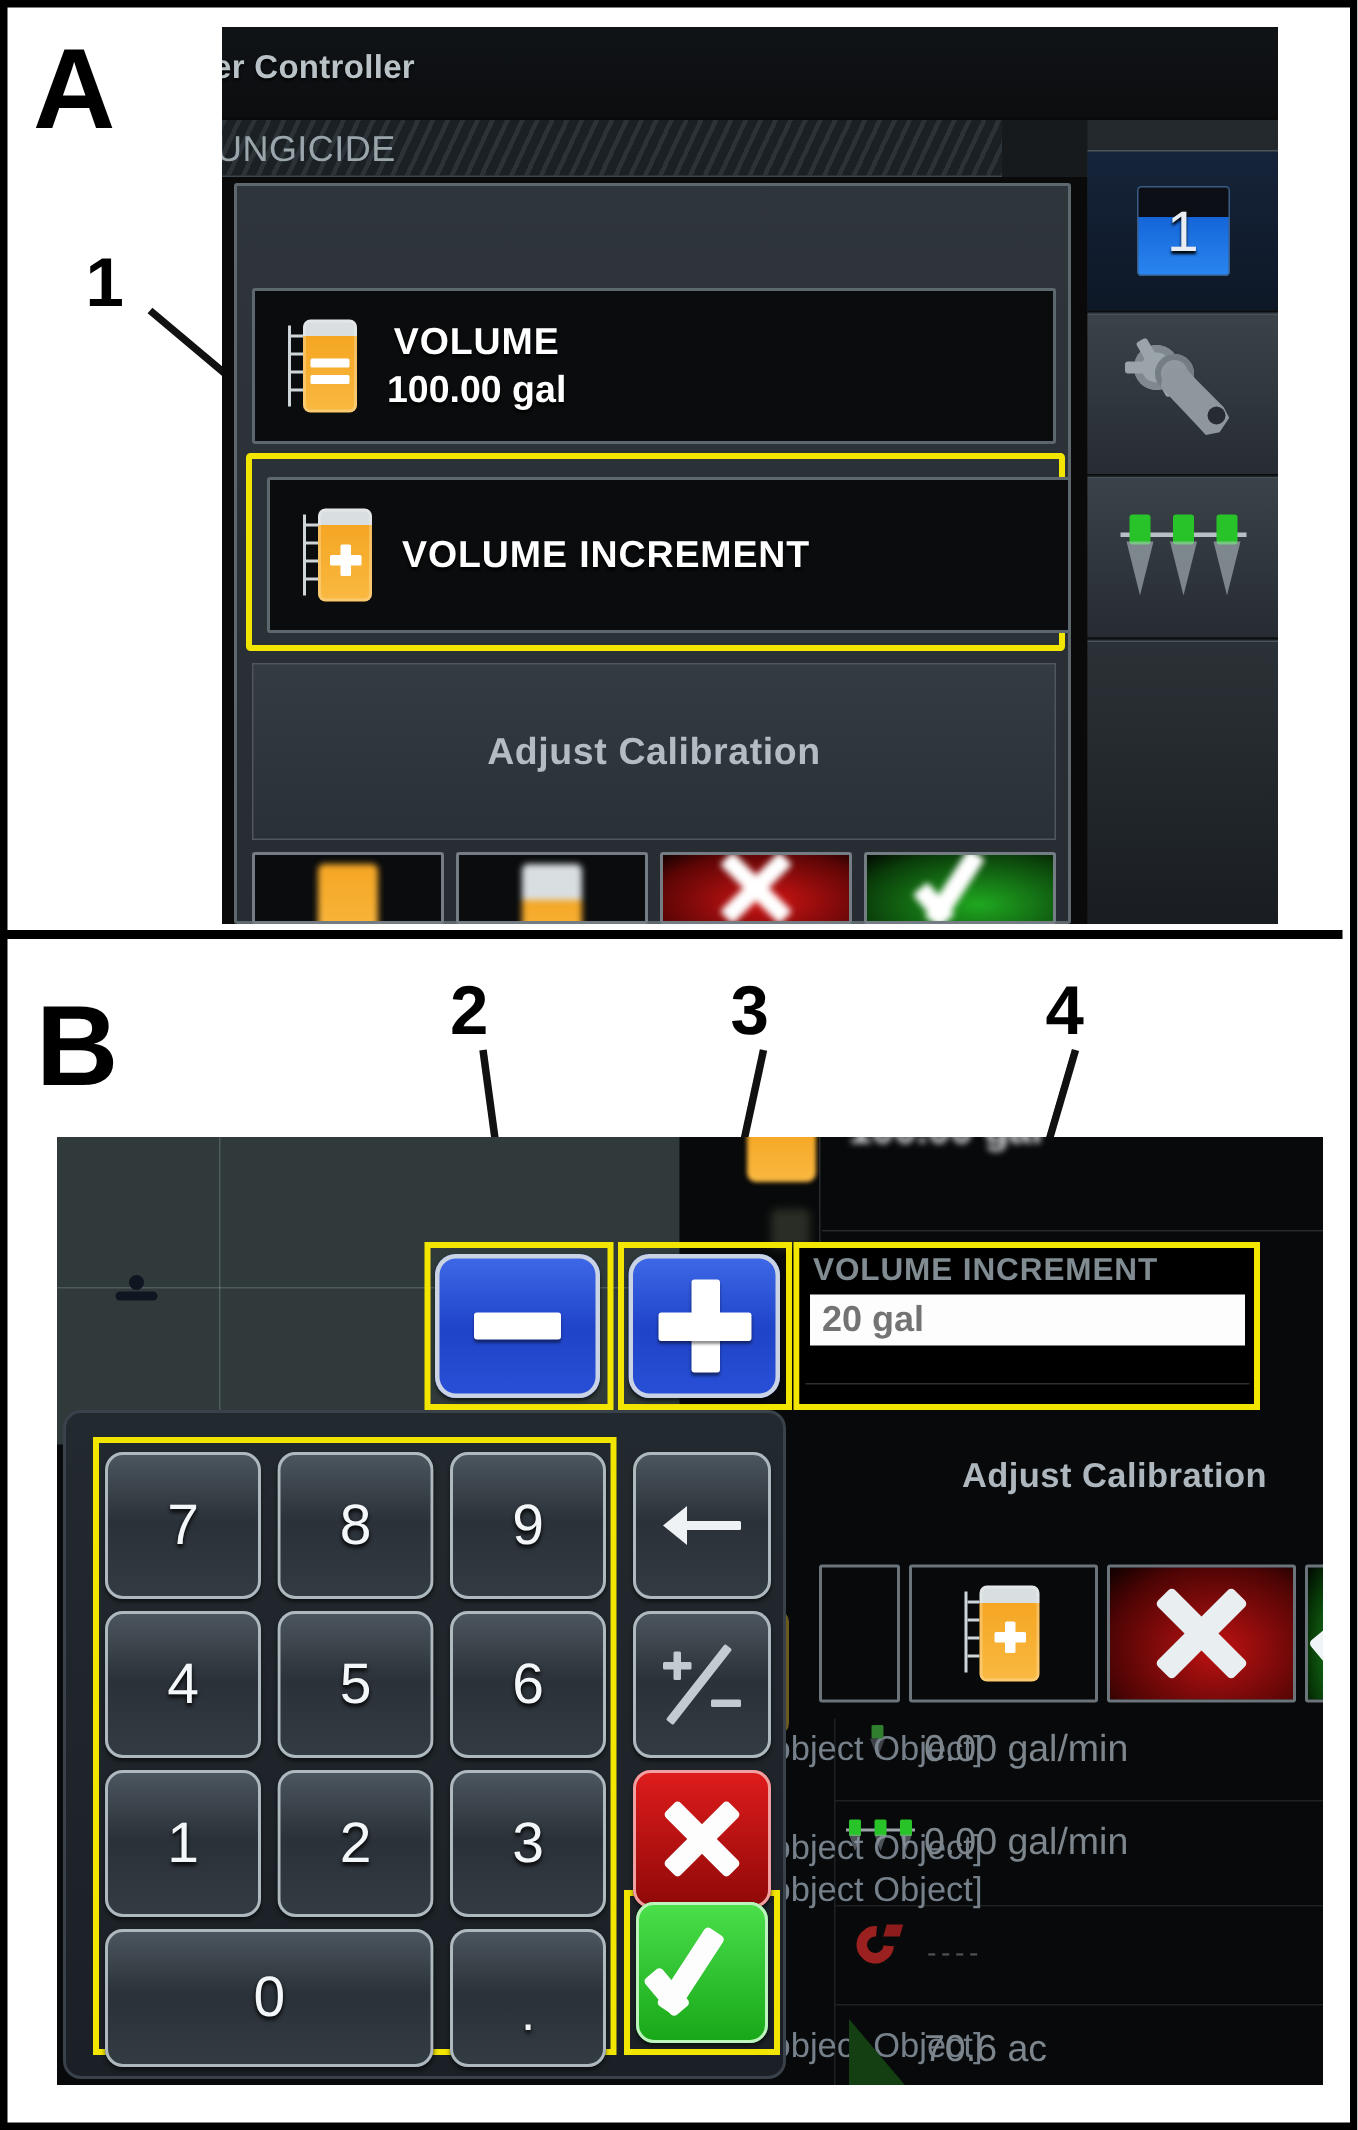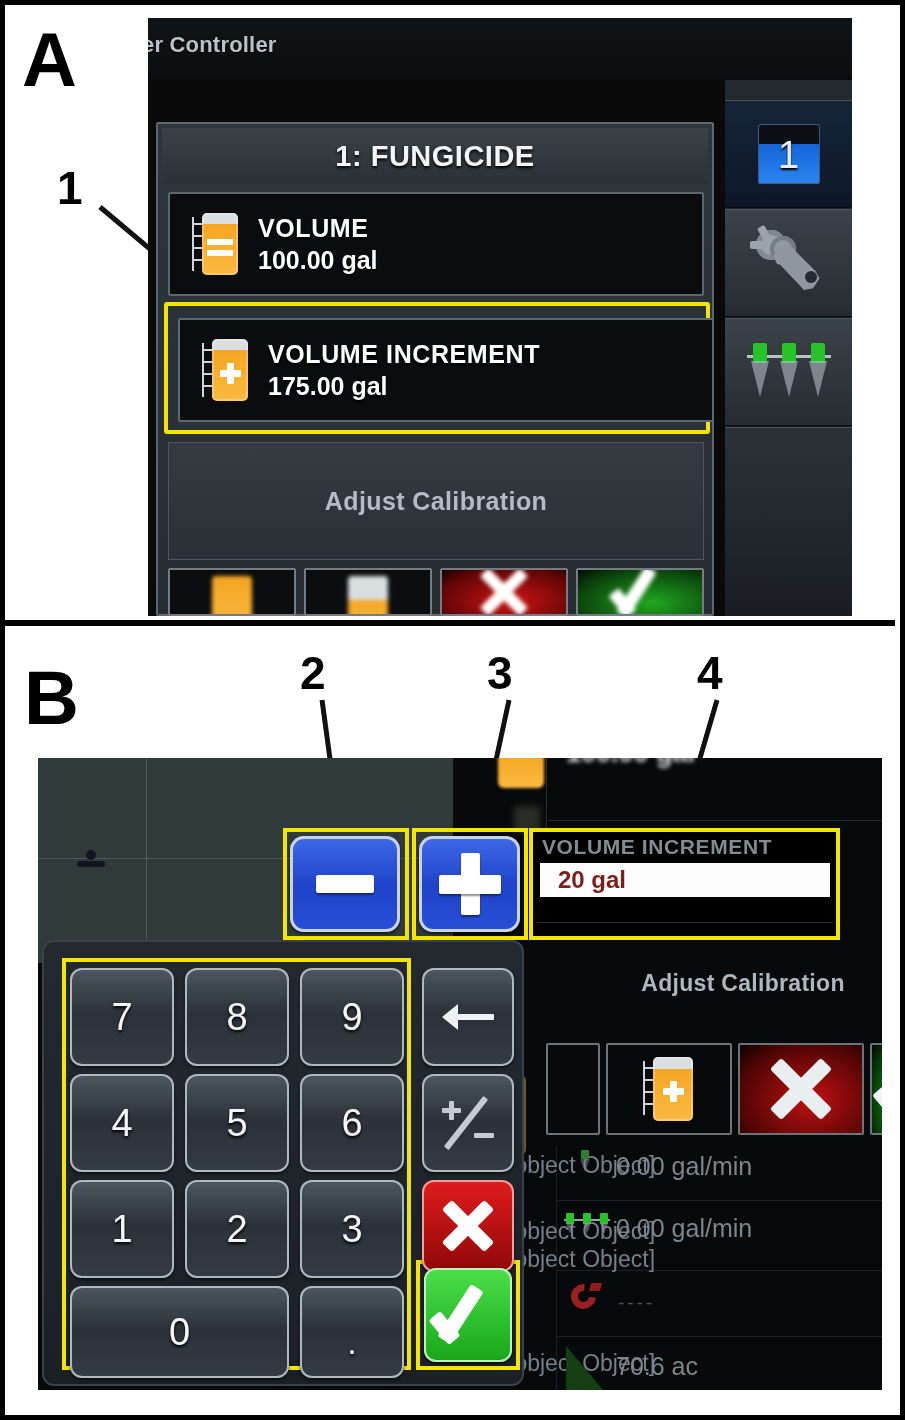--- a/index.html
+++ b/index.html
@@ -139,21 +139,21 @@
     background: linear-gradient(180deg,#3a4248 0%,#2a3136 100%);
     display:flex; align-items:center; justify-content:center;
   }
   .a-dlg-header span { color:#f2f6f8; font-size:29px; font-weight:bold; letter-spacing:.5px; text-shadow:0 2px 3px #000; }
 
   .a-row {
     position:absolute; left:10px; width:536px; height:104px;
     background:#0a0c0d; border:2px solid #5d686e; border-radius:2px;
     display:flex; align-items:center;
   }
-  #a-row-volume { top:68px; }
+  #a-row-volume { top:68px;text-align:center; }
   #a-row-incr   { top:12px; }
   .a-row-wrap-hl {
     position:absolute; left:6px; top:178px; width:546px; height:132px;
     border:4px solid #f2e500; border-radius:3px; background:#2b3237;
   }
   .a-rowicon { margin-left:22px; }
   .a-rowtext { margin-left:20px; }
   .a-rowtext .lbl { color:#ffffff; font-size:25px; font-weight:bold; letter-spacing:.6px; display:block; text-shadow:0 2px 2px #000; }
   .a-rowtext .val { color:#ffffff; font-size:25px; font-weight:bold; display:block; margin-top:3px; text-shadow:0 2px 2px #000; }
 
@@ -244,21 +244,21 @@
 
   
   .b-field { position:absolute; left:495px; top:74px; width:303px; height:104px; background:#000; }
   .b-field .flabel {
     position:absolute; left:9px; top:3px; color:#808c92; font-size:21px; font-weight:bold; letter-spacing:.6px;
   }
   .b-field .finput {
     position:absolute; left:7px; top:31px; width:290px; height:34px; background:#fdfdfd;
     display:flex; align-items:center;
   }
-  .b-field .finput span { color:#7f1d1d; font-size:24px; font-weight:bold; margin-left:18px; }
+  .b-field .finput span { color:#737373; font-size:24px; font-weight:bold; margin-left:8px; }
   .b-field .fline { position:absolute; left:4px; top:90px; width:296px; height:1px; background:#2a2f33; }
 
   
   .b-adjust {
     position:absolute; left:560px; top:200px; width:290px; height:50px;
     display:flex; align-items:center; justify-content:center;
   }
   .b-adjust span { color:#aeb7bd; font-size:23px; font-weight:bold; letter-spacing:.3px; }
 
   
@@ -362,20 +362,25 @@
   <svg style="position:absolute;left:0;top:0;width:905px;height:1420px;pointer-events:none">
     <line x1="100" y1="207" x2="232" y2="318" stroke="#111" stroke-width="5"></line>
     <line x1="96" y1="214" x2="228" y2="325" stroke="#fff" stroke-width="6"></line>
   </svg>
 
   <div class="shot" id="shot-a">
     <div class="a-titlebar">
       <div class="a-title">er Controller</div>
     </div>
 
+    <div class="a-tabstrip">
+      <div class="a-tab-hatch">
+        <div class="a-tab-label">UNGICIDE</div>
+      </div>
+    </div>
 
     <div class="a-rightbar">
       <div class="a-rb-btn sel" id="rb1">
         <div class="tank-icon-blue">
           <span>1</span>
         </div>
       </div>
       <div class="a-rb-btn norm" id="rb2">
         <div class="gearwrench">
           <div class="gw-gear"></div>
@@ -392,23 +397,20 @@
             <div class="noz n3"></div>
           <div class="spray s1"></div>
             <div class="spray s2"></div>
             <div class="spray s3"></div>
         </div>
       </div>
       <div class="a-rb-btn" id="rb-blank"></div>
     </div>
 
     <div class="a-dialog">
-      <div class="a-dlg-header">
-        <span>1: FUNGICIDE</span>
-      </div>
 
       <div class="a-row" id="a-row-volume">
         <div class="a-rowicon">
           <div class="bottle">
             <div class="ticks">
                 <i style="top:6px"></i>
                 <i style="top:18px"></i>
                 <i style="top:30px"></i>
                 <i style="top:42px"></i>
               </div>
@@ -434,21 +436,20 @@
                   <i style="top:18px"></i>
                   <i style="top:30px"></i>
                   <i style="top:42px"></i>
                 </div>
               <div class="body"></div>
               <div class="plus"></div>
             </div>
           </div>
           <div class="a-rowtext">
             <span class="lbl">VOLUME INCREMENT</span>
-            <span class="val">175.00 gal</span>
           </div>
         </div>
       </div>
 
       <div class="a-adjust">
         <span>Adjust Calibration</span>
       </div>
 
       <div class="a-btnrow">
         <div class="a-btn dark">

